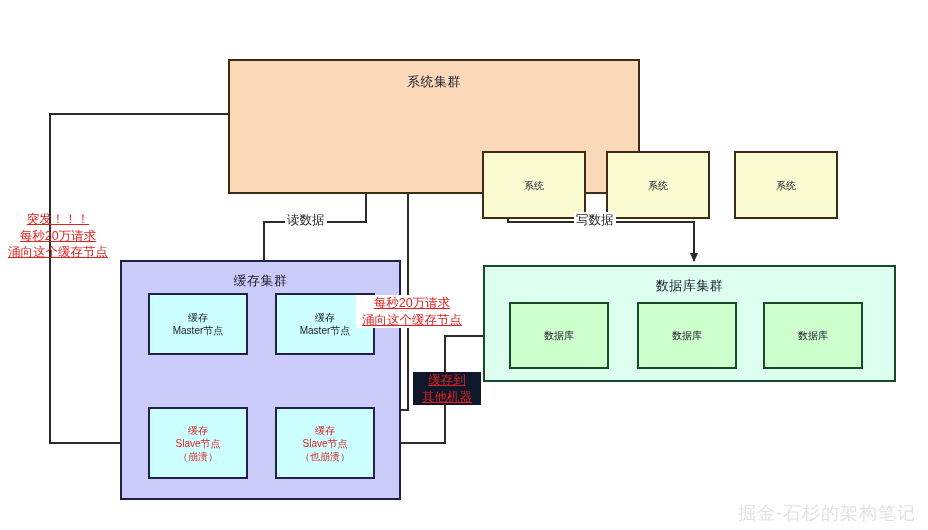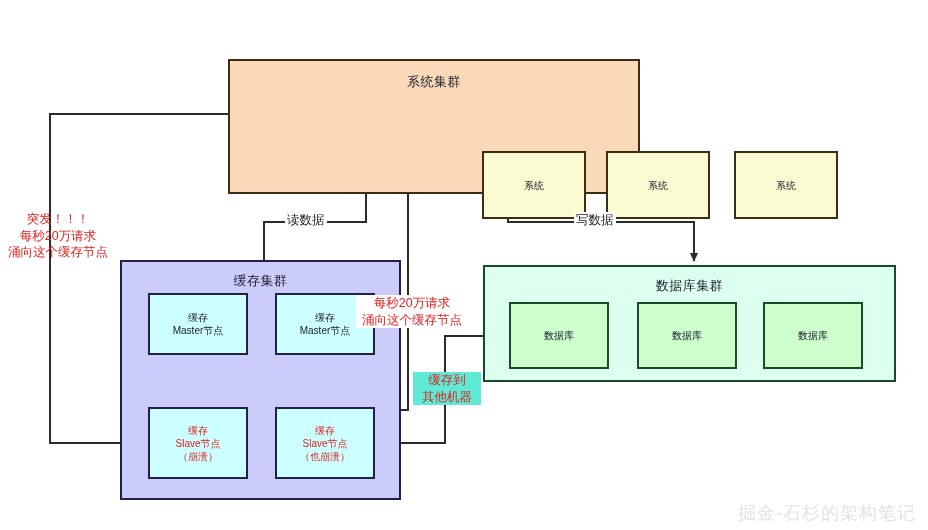--- a/index.html
+++ b/index.html
@@ -129,41 +129,41 @@
     white-space: pre;
   }
   .label.red {
     color: #e02020;
   }
   .label.dark {
     color: #1d1d1d;
     background: #ffffff;
     padding: 0 2px;
   }
-  .label.ctr { text-align: center; }
+  .label.ctr { text-align: center; text-decoration: underline; }
 
   #burst-label {
     left: 2px;
     top: 211px;
     text-align: center;
     width: 112px;
   }
   #surge-label {
     left: 356px;
     top: 295px;
     text-align: center;
     width: 112px;
     background: #ffffff;
   }
   #replicate-label {
     left: 413px;
     top: 372px;
     text-align: center;
     width: 68px;
-    background: #5eead4;
+    background: #0f172a;
   }
   #read-label {
     left: 285px;
     top: 212px;
   }
   #write-label {
     left: 574px;
     top: 212px;
   }
 

